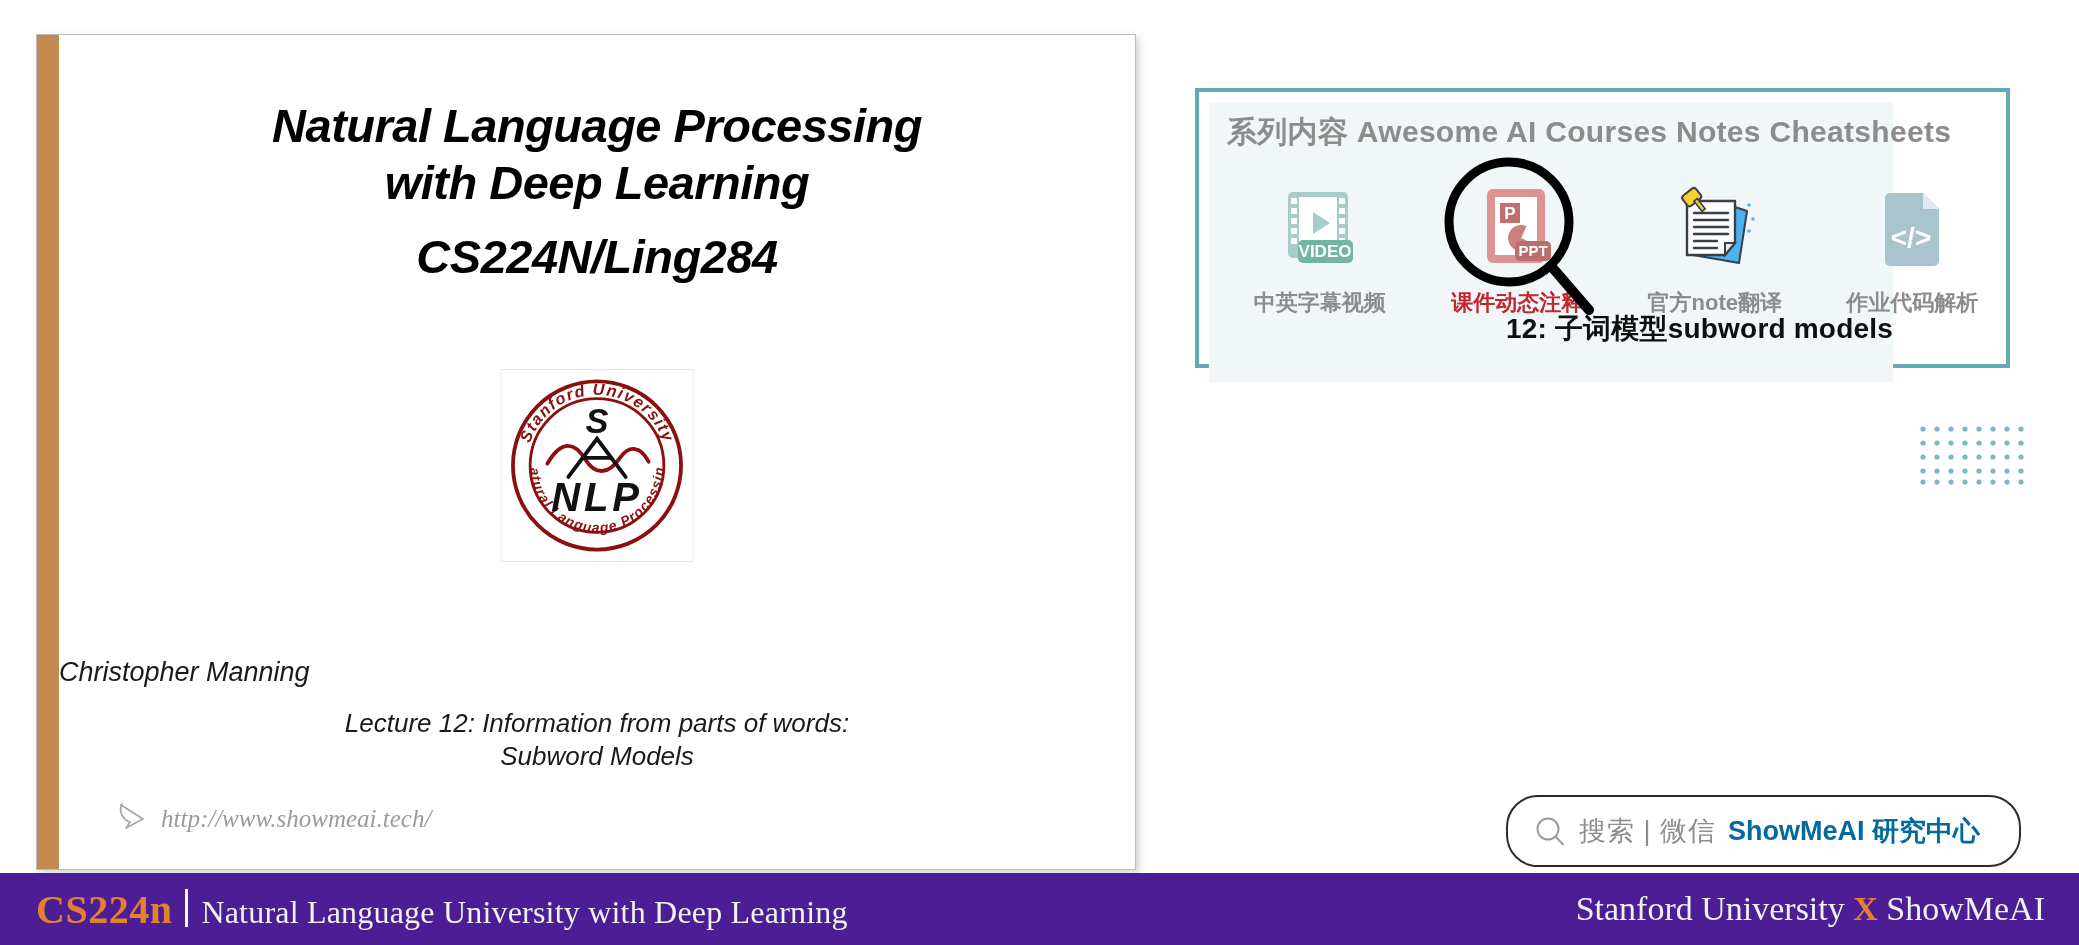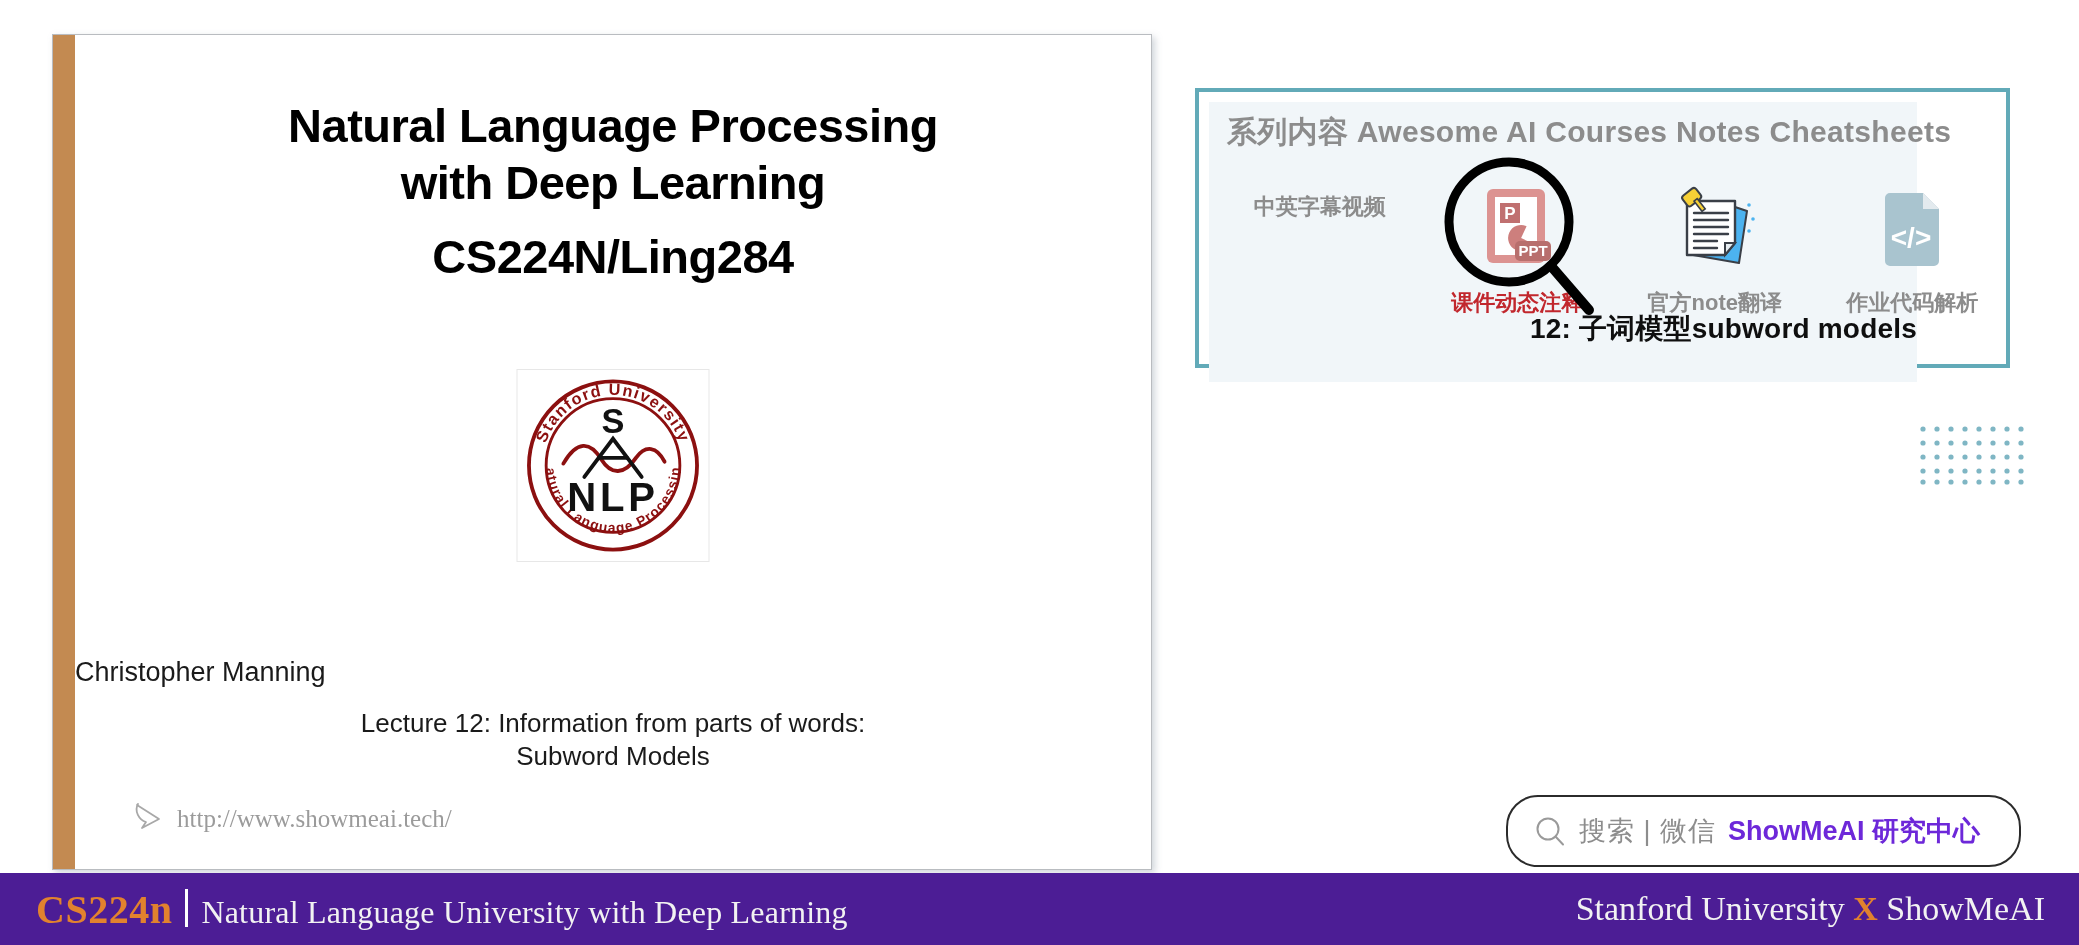--- a/index.html
+++ b/index.html
@@ -11,28 +11,29 @@
     height: 945px;
     background: #ffffff;
     font-family: "Liberation Sans", sans-serif;
     overflow: hidden;
     position: relative;
   }
 
   
   #slide-frame {
     position: absolute;
-    left: 52px;
+    left: 36px;
     top: 34px;
     width: 1100px;
     height: 836px;
     background: #ffffff;
     border: 1px solid #b9bcc0;
     box-sizing: border-box;
     box-shadow: 3px 3px 7px rgba(120,135,150,0.35);
+    font-style: italic;
   }
   #slide-accent-bar {
     position: absolute;
     left: 0px;
     top: 0px;
     width: 22px;
     height: 100%;
     background: #c38a51;
   }
   #slide-content {
@@ -121,21 +122,20 @@
     height: 62px;
   }
   #promo-inner {
     position: absolute;
     left: 1209px;
     top: 102px;
     width: 684px;
     height: 280px;
     background: #f1f6f9;
     z-index: 2;
-    padding-left: 24px;
   }
   #promo-header {
     position: absolute;
     left: 18px;
     top: 10px;
     font-size: 30px;
     font-weight: bold;
     color: #8c8c8c;
     letter-spacing: 0.3px;
     white-space: nowrap;
@@ -207,21 +207,21 @@
     gap: 12px;
   }
   #search-prefix {
     font-size: 27px;
     color: #8d8d8d;
     letter-spacing: 1px;
   }
   #search-brand {
     font-size: 27px;
     font-weight: bold;
-    color: #6d28d9;
+    color: #0369a1;
     letter-spacing: 0px;
   }
 
   
   #footer-bar {
     position: absolute;
     left: 0;
     bottom: 0;
     width: 2079px;
     height: 72px;
@@ -370,20 +370,41 @@
   </g>
 </svg>
 
 <div id="promo-inner">
 
   <div id="promo-header">系列内容 Awesome AI Courses Notes Cheatsheets</div>
 
   <div id="promo-icon-row">
 
     <div class="promo-item">
+      <div class="promo-icon-wrap">
+        <svg width="76" height="84" viewBox="0 0 76 84">
+          <rect x="6" y="6" width="60" height="66" rx="5" fill="#a7ccc9"></rect>
+          <rect x="17" y="11" width="38" height="50" fill="#ffffff"></rect>
+          <g fill="#ffffff">
+            <rect x="9" y="12" width="6" height="6"></rect>
+              <rect x="9" y="22" width="6" height="6"></rect>
+            <rect x="9" y="32" width="6" height="6"></rect>
+              <rect x="9" y="42" width="6" height="6"></rect>
+            <rect x="9" y="52" width="6" height="6"></rect>
+            <rect x="57" y="12" width="6" height="6"></rect>
+              <rect x="57" y="22" width="6" height="6"></rect>
+            <rect x="57" y="32" width="6" height="6"></rect>
+              <rect x="57" y="42" width="6" height="6"></rect>
+            <rect x="57" y="52" width="6" height="6"></rect>
+          </g>
+          <path d="M31 26 L 48 37 L 31 48 Z" fill="#a7ccc9"></path>
+          <rect x="16" y="54" width="55" height="23" rx="5" fill="#73b4a5"></rect>
+          <text x="43" y="71" text-anchor="middle" font-family="'Liberation Sans', sans-serif" font-size="17" font-weight="bold" fill="#ffffff">VIDEO</text>
+        </svg>
+      </div>
       <div class="promo-label">中英字幕视频</div>
     </div>
 
     <div class="promo-item">
       <div class="promo-icon-wrap">
         <svg width="72" height="86" viewBox="0 0 72 86">
           <rect x="6" y="4" width="58" height="74" rx="6" fill="#dc9391"></rect>
           <rect x="14" y="12" width="42" height="58" fill="#ffffff"></rect>
           <rect x="19" y="18" width="20" height="20" fill="#c07070"></rect>
           <text x="29" y="34" text-anchor="middle" font-family="'Liberation Sans', sans-serif" font-size="17" font-weight="bold" fill="#ffffff">P</text>

